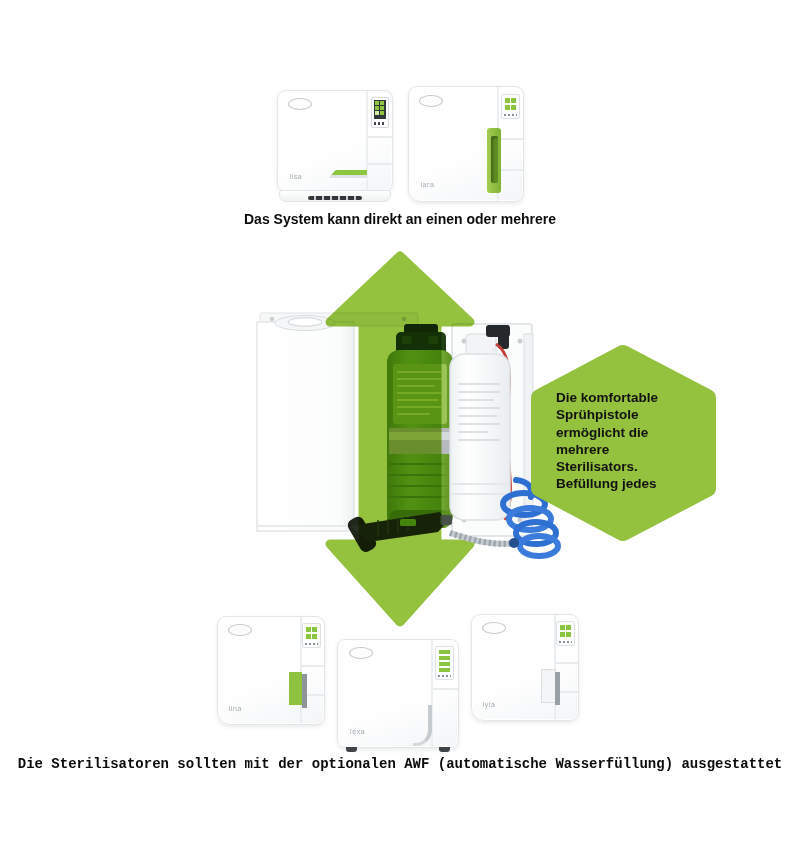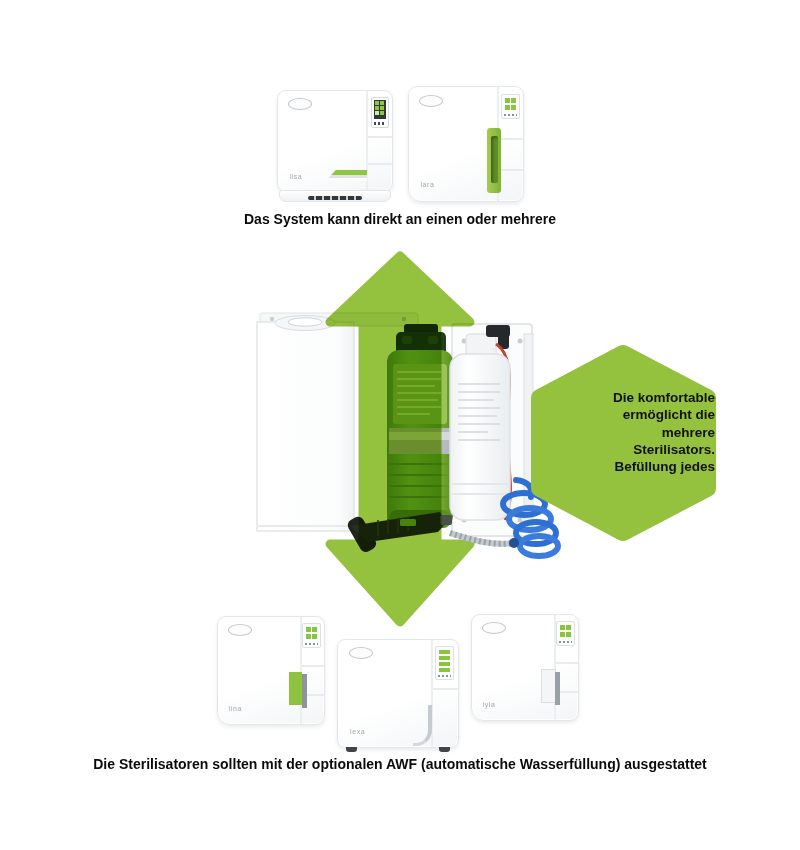--- a/index.html
+++ b/index.html
@@ -6,25 +6,25 @@
   #stage {
     position:relative; width:800px; height:850px; margin:12px auto;
     font-family:"Liberation Sans", sans-serif; background:#ffffff; overflow:hidden;
   }
   .layer { position:absolute; left:0; top:0; pointer-events:none; }
 
   
   .caption { position:absolute; left:0; width:100%; text-align:center;
     font-weight:bold; font-size:14px; line-height:17px; color:#0b0b0b; }
   #caption-top { top:199px; }
-  #caption-bottom { top:744px; }
-
-  
-  #hex-text { position:absolute; left:532px; top:377px; width:183px;
-    text-align:right; font-weight:bold; font-size:13.5px; line-height:17.3px;
+  #caption-bottom { top:744px;font-family:Liberation Mono, monospace; }
+
+  
+  #hex-text { position:absolute; left:556px; top:377px; width:183px;
+    text-align:left; font-weight:bold; font-size:13.5px; line-height:17.3px;
     color:#121212; z-index:3; }
 
   
   .st { position:absolute; background:linear-gradient(160deg,#ffffff 55%,#f3f5f7);
     border:1px solid #e4e7ea; border-radius:9px 9px 9px 13px;
     box-shadow:0 2px 5px -1px rgba(40,50,60,.14), inset 0 0 0 1px #ffffff; z-index:1; }
   .st span { position:absolute; display:block; }
   .st .logo { top:7%; left:9%; width:22px; height:10px;
     border:1.4px solid #c3c8cd; border-radius:50%; background:#fdfdfe; }
   .st .seam { top:0; bottom:0; right:21%; width:2px; background:#eceff1; }
@@ -283,19 +283,20 @@
       <circle cx="514" cy="531" r="5" fill="#24508f"></circle>
     </g>
 
     <g>
       <polygon points="623,342 707,386 707,476 623,520 540,476 540,386" fill="#94c13e" stroke="#94c13e" stroke-width="18" stroke-linejoin="round"></polygon>
     </g>
   </svg>
 
   <div id="hex-text">
     <div>Die komfortable</div>
+    <div>Sprühpistole</div>
     <div>ermöglicht die</div>
     <div>mehrere</div>
     <div>Sterilisators.</div>
     <div>Befüllung jedes</div>
   </div>
 
 </div>
 
 </body></html>

